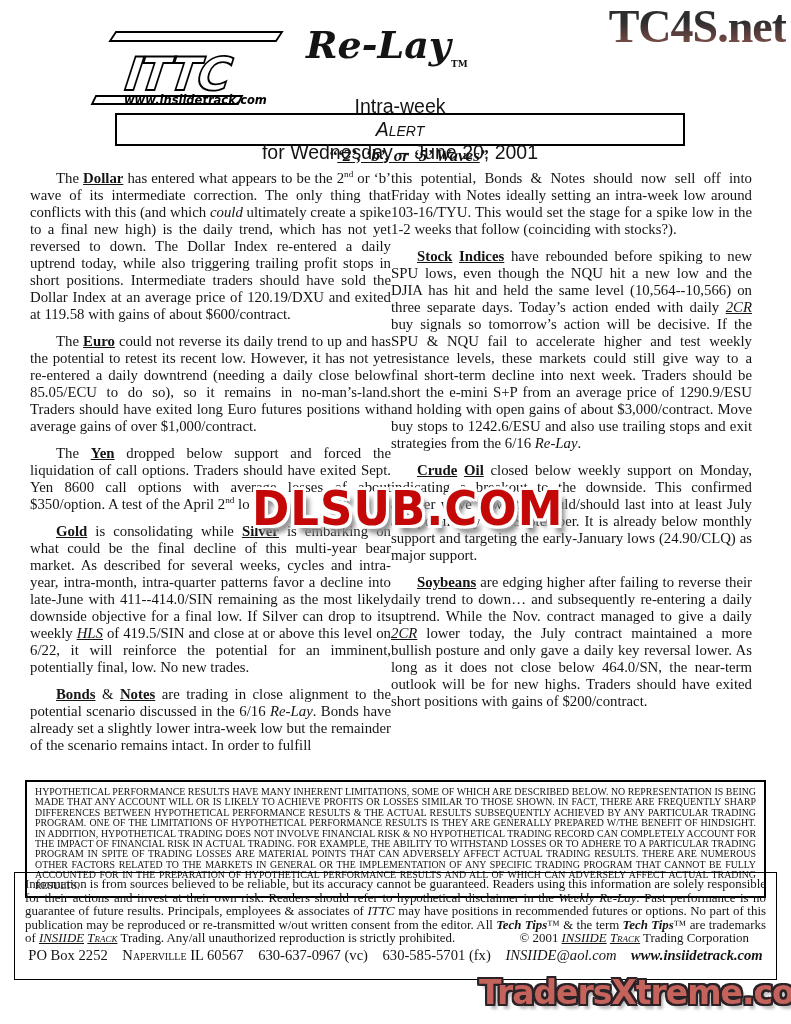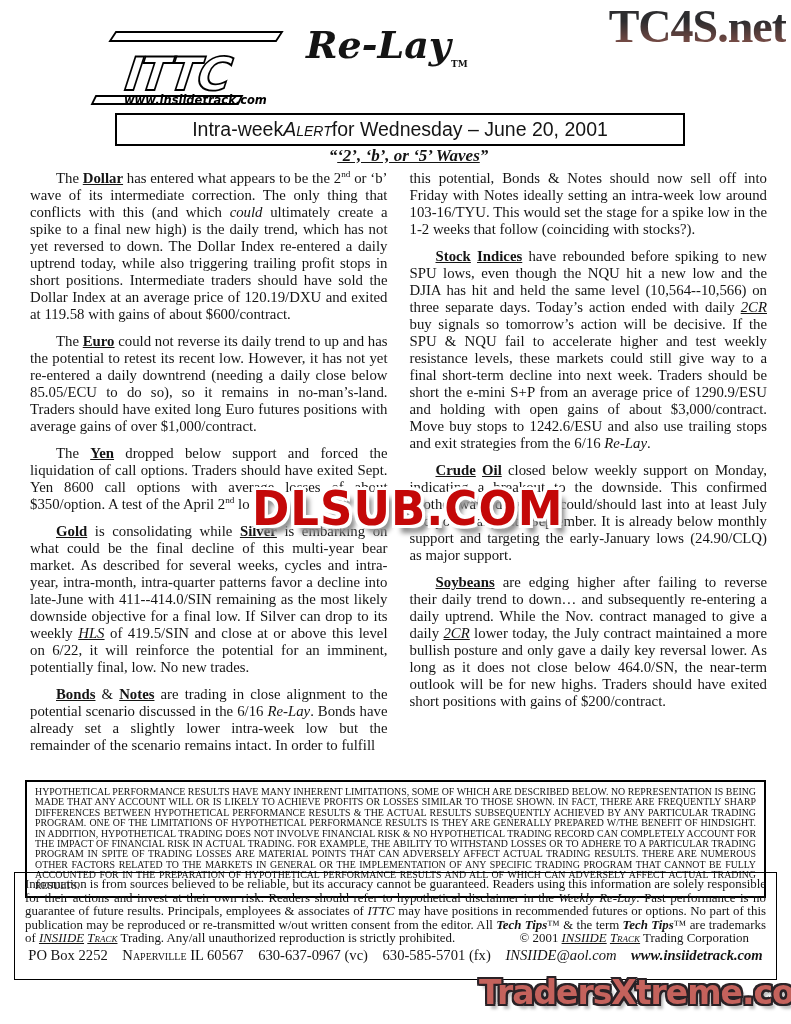--- a/index.html
+++ b/index.html
@@ -18,26 +18,26 @@
 
   
   .logo{position:absolute;top:30px;left:82px;}
   .masthead{position:absolute;top:26px;left:292px;font-family:"DejaVu Serif",serif;
             font-weight:bold;font-style:italic;font-size:38px;line-height:37px;}
   .masthead .l2{margin-left:14px;}
   .masthead .tm{font-size:9px;font-style:normal;vertical-align:sub;letter-spacing:0;}
 
   .alert-box{position:absolute;top:113px;left:115px;width:566px;height:29px;border:2px solid #000;
              display:flex;align-items:center;justify-content:center;
-             font-family:"Liberation Sans",sans-serif;font-size:19.5px;}
+             font-family:"Liberation Sans",sans-serif;font-size:19.5px;flex-direction:column;}
   .headline{position:absolute;top:146px;left:0;width:791px;text-align:center;
             font-size:17px;font-weight:bold;font-style:italic;padding-left:13px;}
 
   
-  .columns{position:absolute;top:170px;left:30px;width:737px;display:flex;gap:22px;}
+  .columns{position:absolute;top:170px;left:30px;width:737px;display:flex;gap:0;}
   .col{width:361px;font-size:14.8px;line-height:17px;text-align:justify;}
   .body-para{margin:0 0 10px 0;text-indent:26px;}
   .body-para.noindent{text-indent:0;}
 
   
   .disclaimer-box{position:absolute;top:780px;left:25px;width:741px;box-sizing:border-box;
                   border:2px solid #000;padding:5px 8px;font-size:9.9px;line-height:10.4px;
                   text-align:justify;}
   .info-box{position:absolute;top:872px;left:14px;width:763px;box-sizing:border-box;
             border:1px solid #000;padding:5px 10px 16px;font-size:12.9px;line-height:13.6px;

